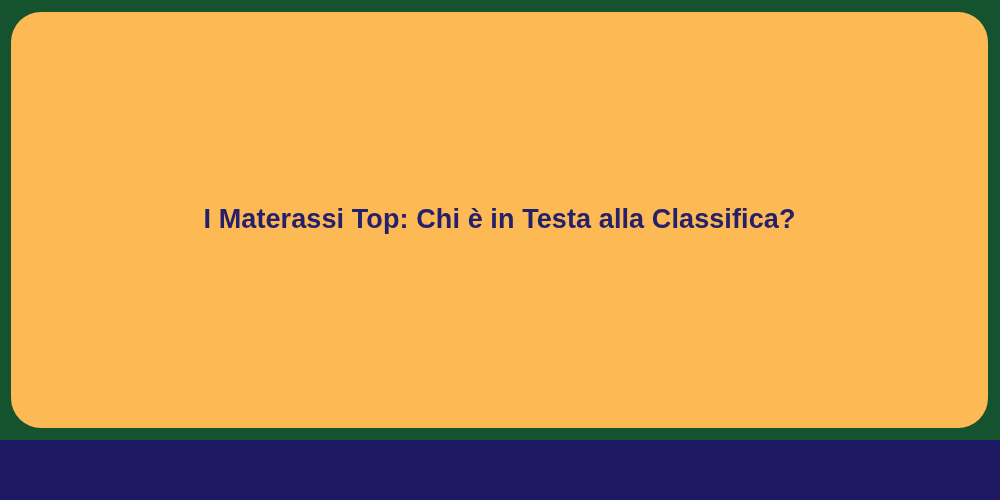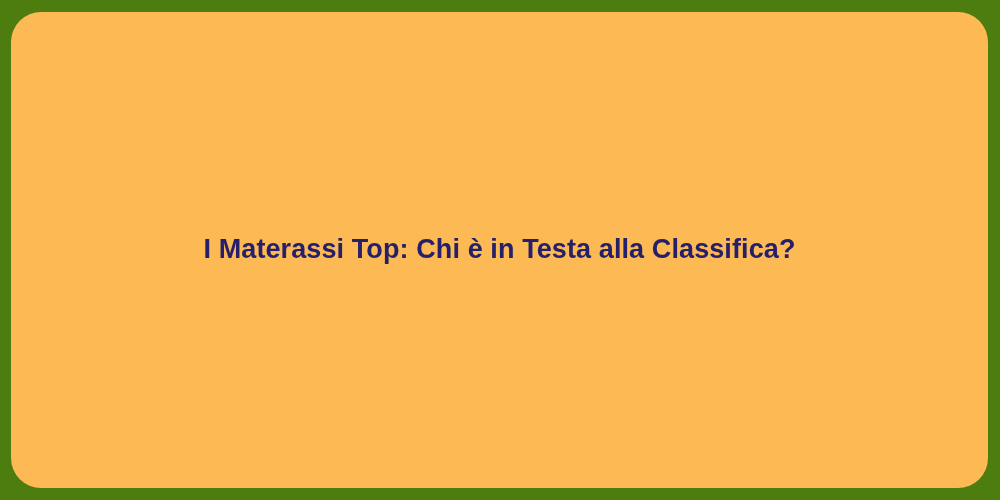--- a/index.html
+++ b/index.html
@@ -13,22 +13,22 @@
     height: 500px;
     overflow: hidden;
     font-family: "Liberation Sans", "DejaVu Sans", sans-serif;
     background: #1d1a63;
   }
 
   .frame {
     position: relative;
     box-sizing: border-box;
     width: 1000px;
-    height: 500px;
-    background: #4d7c0f;
+    height: 440px;
+    background: #14532d;
     padding: 12px 12px 12px 11px;
   }
 
   .panel {
     box-sizing: border-box;
     width: 100%;
     height: 100%;
     background: #fdb954;
     border-radius: 30px;
     display: flex;

